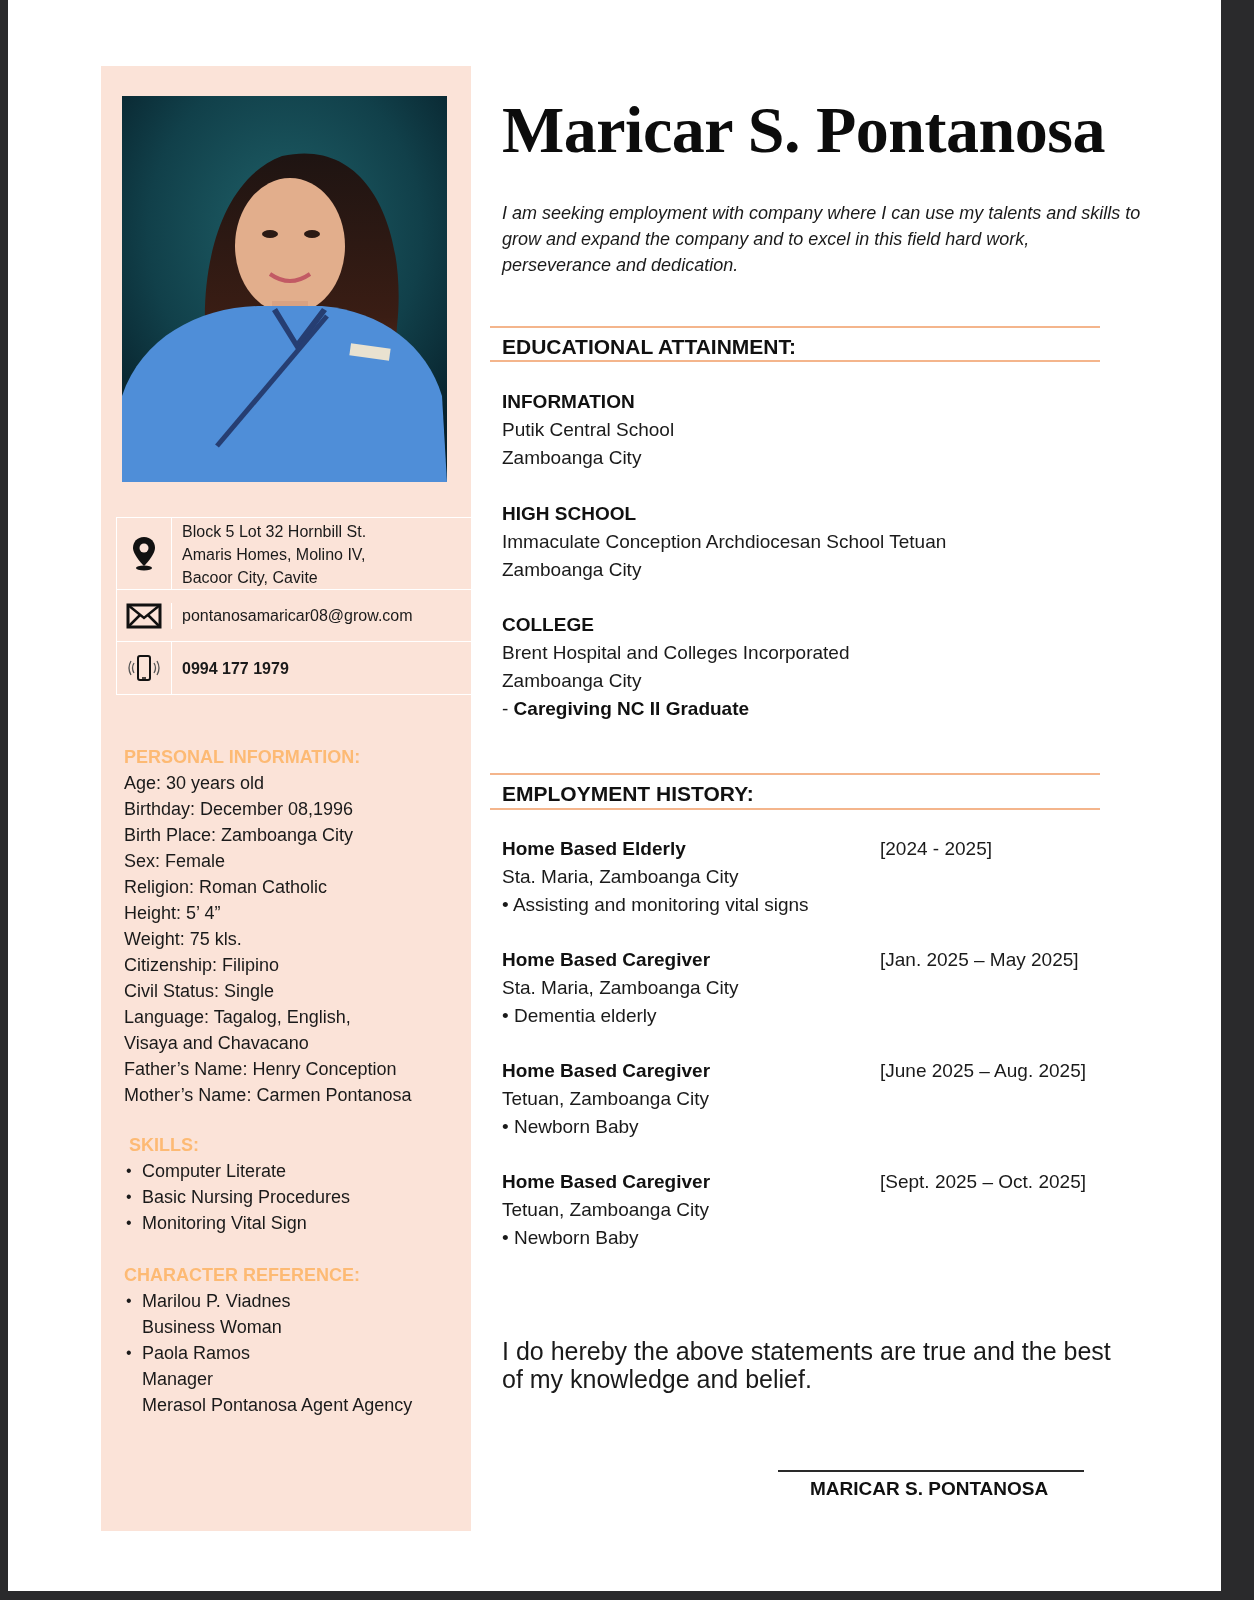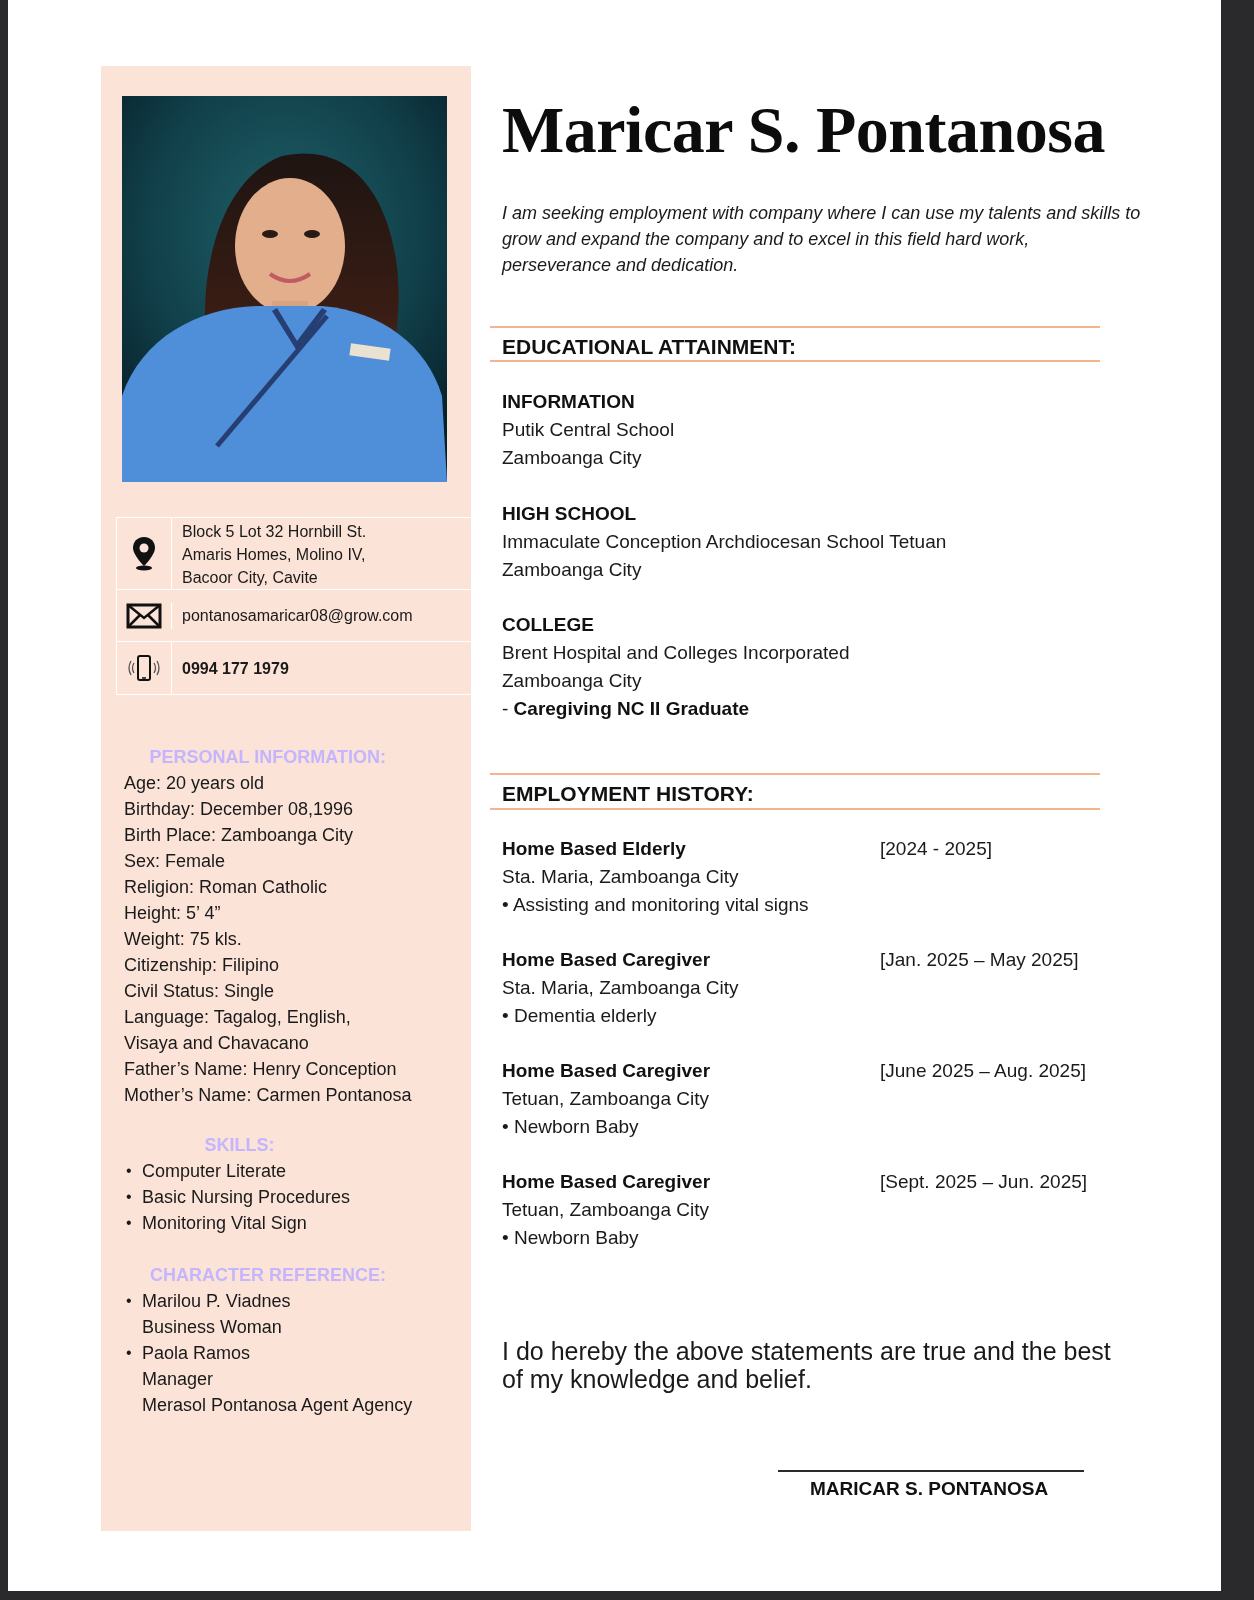--- a/index.html
+++ b/index.html
@@ -53,21 +53,21 @@
     .row-phone { height: 54px; }
     .row-phone .contact-text-cell { display: flex; align-items: center; font-weight: bold; }
 
     .side-text {
       position: absolute;
       left: 124px;
       font-size: 18px;
       line-height: 26px;
       color: #1a1a1a;
     }
-    .side-heading { font-weight: bold; color: #c4b5fd; font-size: 18px; text-align: center; }
+    .side-heading { font-weight: bold; color: #fdba74; font-size: 18px; }
     .bullet-list { list-style: none; }
     .bullet-list li { position: relative; padding-left: 18px; }
     .bullet-list li::before {
       content: "•"; position: absolute; left: 2px; top: 0; font-size: 16px;
     }
     .ref-sub { padding-left: 18px; }
 
     .name {
       position: absolute;
       left: 502px; top: 92px;
@@ -199,21 +199,21 @@
         <line x1="14" y1="24" x2="18" y2="24" stroke="#111" stroke-width="1.5"></line>
         <path d="M6 9 Q3 14 6 19 M3 7 Q-1 14 3 21 M26 9 Q29 14 26 19 M29 7 Q33 14 29 21" stroke="#555" stroke-width="1.3" fill="none"></path>
       </svg>
     </div>
     <div class="contact-text-cell">0994 177 1979</div>
   </div>
 </div>
 
 <div class="side-text" style="top:744px;">
   <div class="side-heading">PERSONAL INFORMATION:</div>
-  <div>Age: 20 years old</div>
+  <div>Age: 30 years old</div>
   <div>Birthday: December 08,1996</div>
   <div>Birth Place: Zamboanga City</div>
   <div>Sex: Female</div>
   <div>Religion: Roman Catholic</div>
   <div>Height: 5’ 4”</div>
   <div>Weight: 75 kls.</div>
   <div>Citizenship: Filipino</div>
   <div>Civil Status: Single</div>
   <div>Language: Tagalog, English,</div>
   <div>Visaya and Chavacano</div>
@@ -291,21 +291,21 @@
   <div class="job-head">
       <span class="job-title">Home Based Caregiver</span>
       <span class="job-date">[June 2025 – Aug. 2025]</span>
     </div>
   <div>Tetuan, Zamboanga City</div>
   <div>• Newborn Baby</div>
 </div>
 <div class="job" style="top:1168px;">
   <div class="job-head">
       <span class="job-title">Home Based Caregiver</span>
-      <span class="job-date">[Sept. 2025 – Jun. 2025]</span>
+      <span class="job-date">[Sept. 2025 – Oct. 2025]</span>
     </div>
   <div>Tetuan, Zamboanga City</div>
   <div>• Newborn Baby</div>
 </div>
 
 <div class="declaration">I do hereby the above statements are true and the best of my knowledge and belief.</div>
 <div class="sig-line"></div>
 <div class="sig-name">MARICAR S. PONTANOSA</div>
 
 </body></html>

